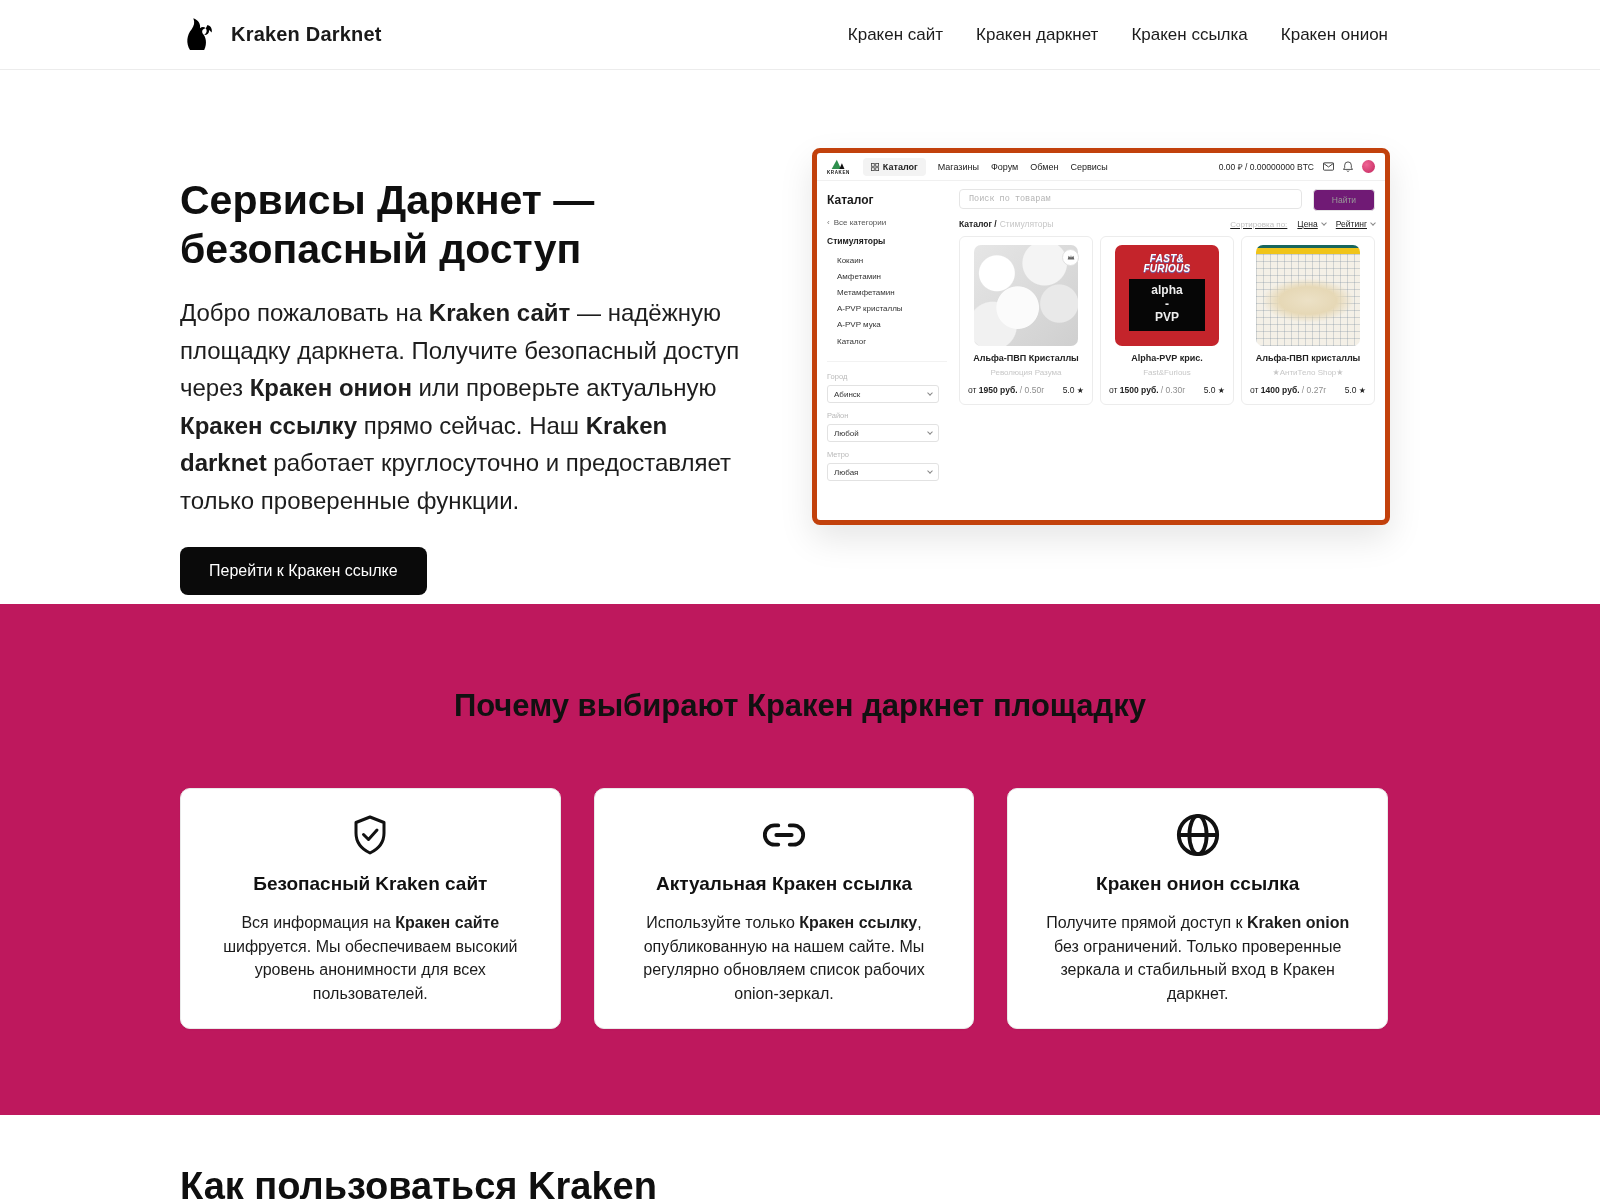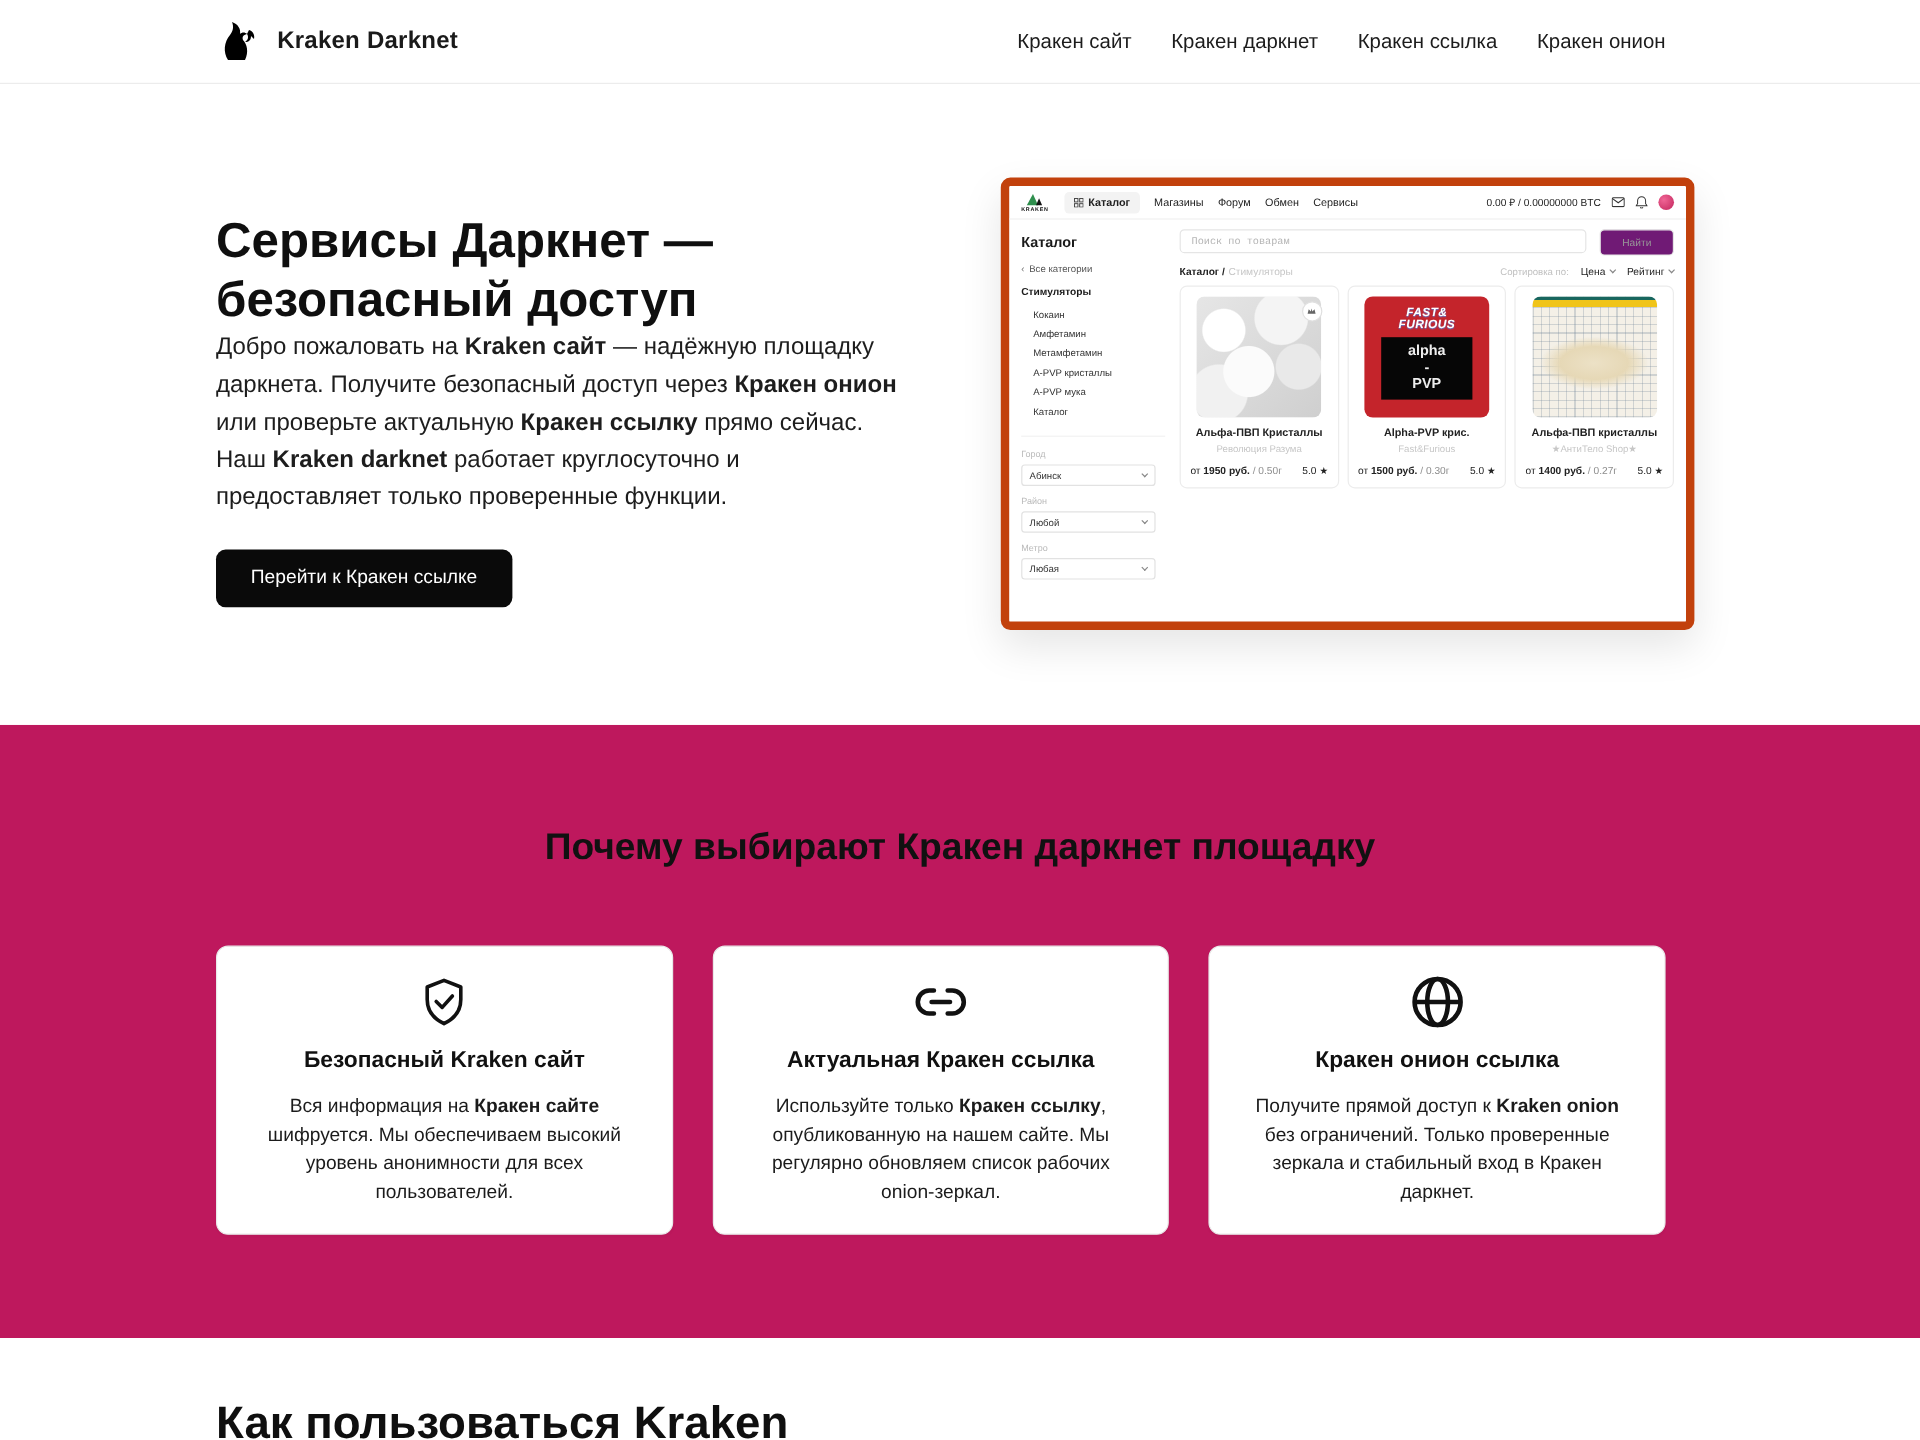--- a/index.html
+++ b/index.html
@@ -12,29 +12,29 @@
   .brand { display:flex; align-items:center; gap:11px; }
   .brand svg { width:40px; height:40px; display:block; }
   .brand-name { font-size:20px; font-weight:700; letter-spacing:.2px; }
   .site-nav { margin-left:auto; display:flex; gap:33px; }
   .site-nav a { font-size:17px; color:#1c1c1c; text-decoration:none; cursor:pointer; }
 
   
   .hero { position:relative; height:534px; background:#fff; }
   .hero-left { margin-left:180px; padding-top:106px; width:590px; }
   .hero-title { font-size:41px; line-height:1.2; font-weight:700; color:#0f0f0f; }
-  .hero-text { font-size:20px; line-height:1.56; color:#1d1d1d; width:578px; }
+  .hero-text { margin-top:20px; font-size:24px; line-height:1.56; color:#1d1d1d; width:578px; }
   .hero-text b { font-weight:700; }
   .cta { margin-top:28px; display:inline-block; background:#0a0a0a; color:#fff;
     font-size:16px; padding:15px 29px; border:none; border-radius:8px; cursor:pointer;
     font-family:"Liberation Sans", sans-serif; }
 
   
-  .market { position:absolute; top:78px; left:834px; width:578px; height:377px;
-    background:#fff; border:7px solid #c2410c; border-radius:8px; overflow:hidden;
+  .market { position:absolute; top:78px; left:812px; width:578px; height:377px;
+    background:#fff; border:5px solid #c2410c; border-radius:8px; overflow:hidden;
     box-shadow:0 14px 34px rgba(0,0,0,.10); }
   .mk-topbar { height:28px; display:flex; align-items:center; gap:13px; padding:0 10px;
     border-bottom:1px solid #f0f0f0; }
   .mk-logo { display:flex; flex-direction:column; align-items:center; line-height:1; }
   .mk-logo-text { font-size:4.5px; font-weight:700; letter-spacing:.6px; color:#111; margin-top:1px; }
   .mk-nav { display:flex; align-items:center; gap:12px; font-size:9px; color:#222; }
   .mk-nav-item { cursor:pointer; }
   .mk-nav-item.active { background:#f3f3f3; border-radius:4px; padding:4px 8px;
     display:flex; align-items:center; gap:4px; font-weight:600; }
   .mk-right { margin-left:auto; display:flex; align-items:center; gap:9px; }
@@ -61,21 +61,21 @@
   .mk-search { flex:1; height:20px; border:1px solid #e5e5e5; border-radius:4px;
     font-size:8.5px; padding:0 9px; color:#333; outline:none;
     font-family:Liberation Mono, monospace; }
   .mk-search::placeholder { color:#b5b5b5; }
   .mk-find { width:62px; height:22px; border:1px solid #e5e5e5; border-radius:4px;
     background:#701a75; font-size:8.5px; color:#999; cursor:pointer;
     font-family:"Liberation Sans", sans-serif; }
   .mk-crumb-row { display:flex; align-items:center; margin:8px 0 7px; }
   .mk-crumb-root { font-size:8.5px; font-weight:700; color:#222; }
   .mk-crumb-cur { font-size:8.5px; color:#c6c6c6; margin-left:3px; }
-  .mk-sort { margin-left:auto; display:flex; align-items:center; gap:10px; }
+  .mk-sort { margin-left:auto; display:flex; align-items:center; gap:10px;text-decoration:underline; }
   .mk-sort-label { font-size:8px; color:#c0c0c0; }
   .mk-sort-opt { font-size:8.5px; color:#222; display:flex; align-items:center; gap:4px; cursor:pointer; }
   .mk-grid { display:grid; grid-template-columns:repeat(3,1fr); gap:7px; }
   .mk-card { border:1px solid #ececec; border-radius:6px; padding:8px 8px 9px;
     position:relative; text-align:center; background:#fff; }
   .mk-img { width:104px; height:101px; border-radius:7px; margin:0 auto 7px; position:relative; overflow:hidden; }
   .img-crystal { background:
     radial-gradient(circle at 22% 28%, #ffffff 0 16%, rgba(255,255,255,0) 17%),
     radial-gradient(circle at 68% 18%, #f4f4f4 0 20%, rgba(255,255,255,0) 21%),
     radial-gradient(circle at 42% 62%, #fbfbfb 0 24%, rgba(255,255,255,0) 25%),

